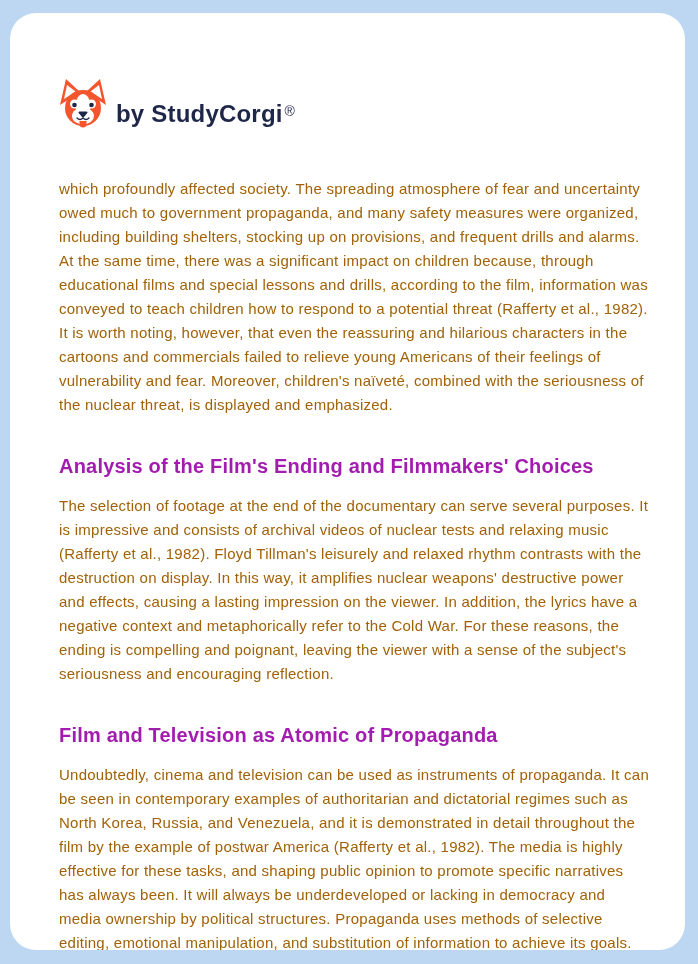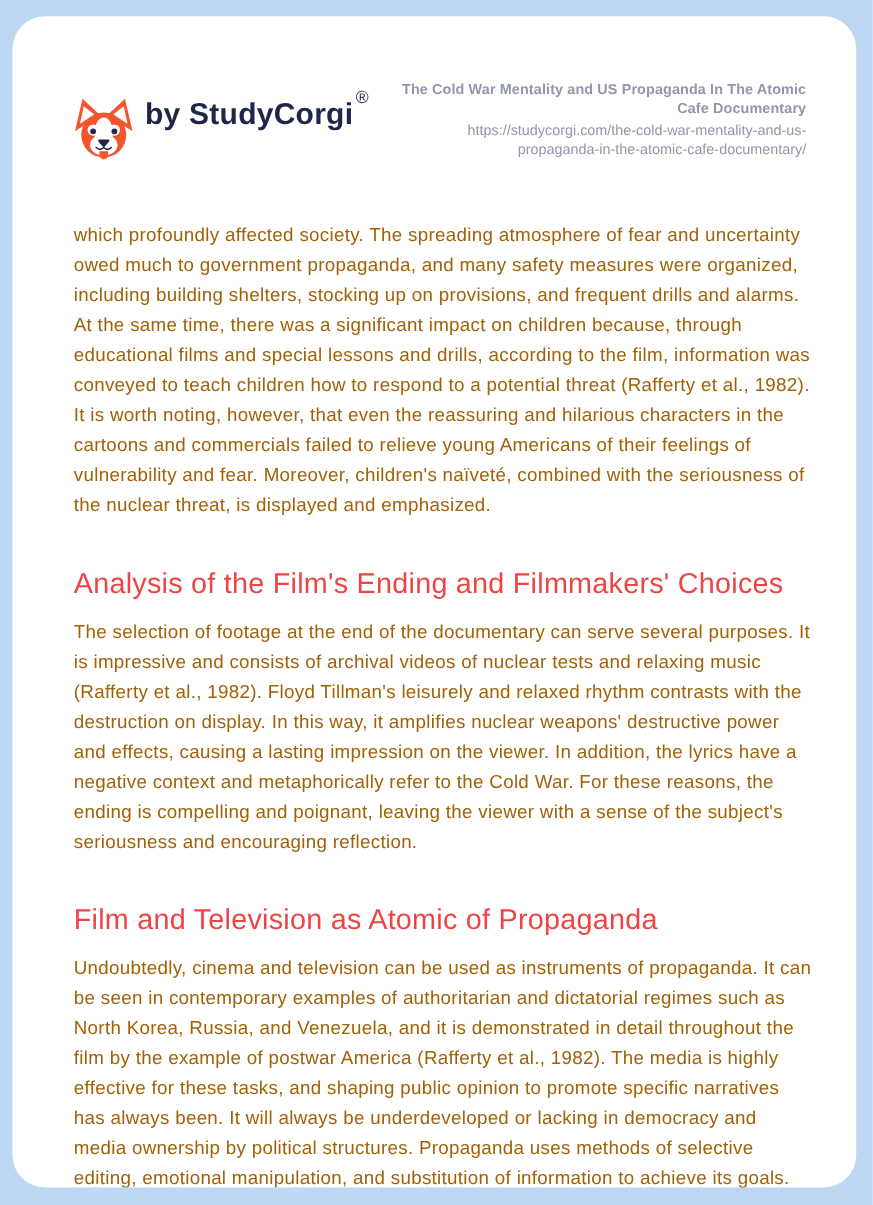--- a/index.html
+++ b/index.html
@@ -18,21 +18,21 @@
     padding: 47px 40px 0 49px;
     overflow: hidden;
   }
   .header {
     display: flex;
     justify-content: space-between;
     align-items: flex-start;
   }
   .logo {
     display: flex;
-    align-items: flex-start;
+    align-items: flex-end;
     margin-top: 18px;
     cursor: pointer;
   }
   .logo-icon { width: 48px; height: 50px; display: inline-block; }
   .logo-icon svg { width: 100%; height: 100%; display: block; }
   .logo-text {
     margin-left: 9px;
     font-size: 24px;
     font-weight: 700;
     color: #1f2749;
@@ -71,24 +71,24 @@
   .article { margin-top: 49px; width: 590px; }
   .article p {
     margin: 0 0 25px 0;
     font-size: 15px;
     line-height: 24px;
     color: #a16207;
     letter-spacing: 0.25px;
   }
   .article h2 {
     margin: 36px 0 15px 0;
-    font-size: 23px;
+    font-size: 20px;
     line-height: 26px;
-    font-weight: 400;
-    color: #ef4444;
+    font-weight: 700;
+    color: #a21caf;
     letter-spacing: 0.2px;
   }
 </style>
 </head>
 <body>
 
 <div class="card">
 
   <div class="header">
 
@@ -115,24 +115,20 @@
 
           <path d="M36,80 q6,6 12,0 q6,6 12,0" stroke="#1f2749" stroke-width="2.6" fill="none" stroke-linecap="round"></path>
 
           <path d="M41,86 h14 v6 a7,7 0 0 1 -14,0 z" fill="#f4552c"></path>
         </svg>
       </span>
       <span class="logo-text">by StudyCorgi</span>
       <span class="reg-mark">®</span>
     </div>
 
-    <div class="doc-meta">
-      <div class="doc-title">The Cold War Mentality and US Propaganda In The Atomic Cafe Documentary</div>
-      <a class="doc-url" href="#">https://studycorgi.com/the-cold-war-mentality-and-us-propaganda-in-the-atomic-cafe-documentary/</a>
-    </div>
 
   </div>
 
   <div class="article">
     <p>which profoundly affected society. The spreading atmosphere of fear and uncertainty owed much to government propaganda, and many safety measures were organized, including building shelters, stocking up on provisions, and frequent drills and alarms. At the same time, there was a significant impact on children because, through educational films and special lessons and drills, according to the film, information was conveyed to teach children how to respond to a potential threat (Rafferty et al., 1982). It is worth noting, however, that even the reassuring and hilarious characters in the cartoons and commercials failed to relieve young Americans of their feelings of vulnerability and fear. Moreover, children's naïveté, combined with the seriousness of the nuclear threat, is displayed and emphasized.</p>
 
     <h2>Analysis of the Film's Ending and Filmmakers' Choices</h2>
     <p>The selection of footage at the end of the documentary can serve several purposes. It is impressive and consists of archival videos of nuclear tests and relaxing music (Rafferty et al., 1982). Floyd Tillman's leisurely and relaxed rhythm contrasts with the destruction on display. In this way, it amplifies nuclear weapons' destructive power and effects, causing a lasting impression on the viewer. In addition, the lyrics have a negative context and metaphorically refer to the Cold War. For these reasons, the ending is compelling and poignant, leaving the viewer with a sense of the subject's seriousness and encouraging reflection.</p>
 
     <h2>Film and Television as Atomic of Propaganda</h2>

